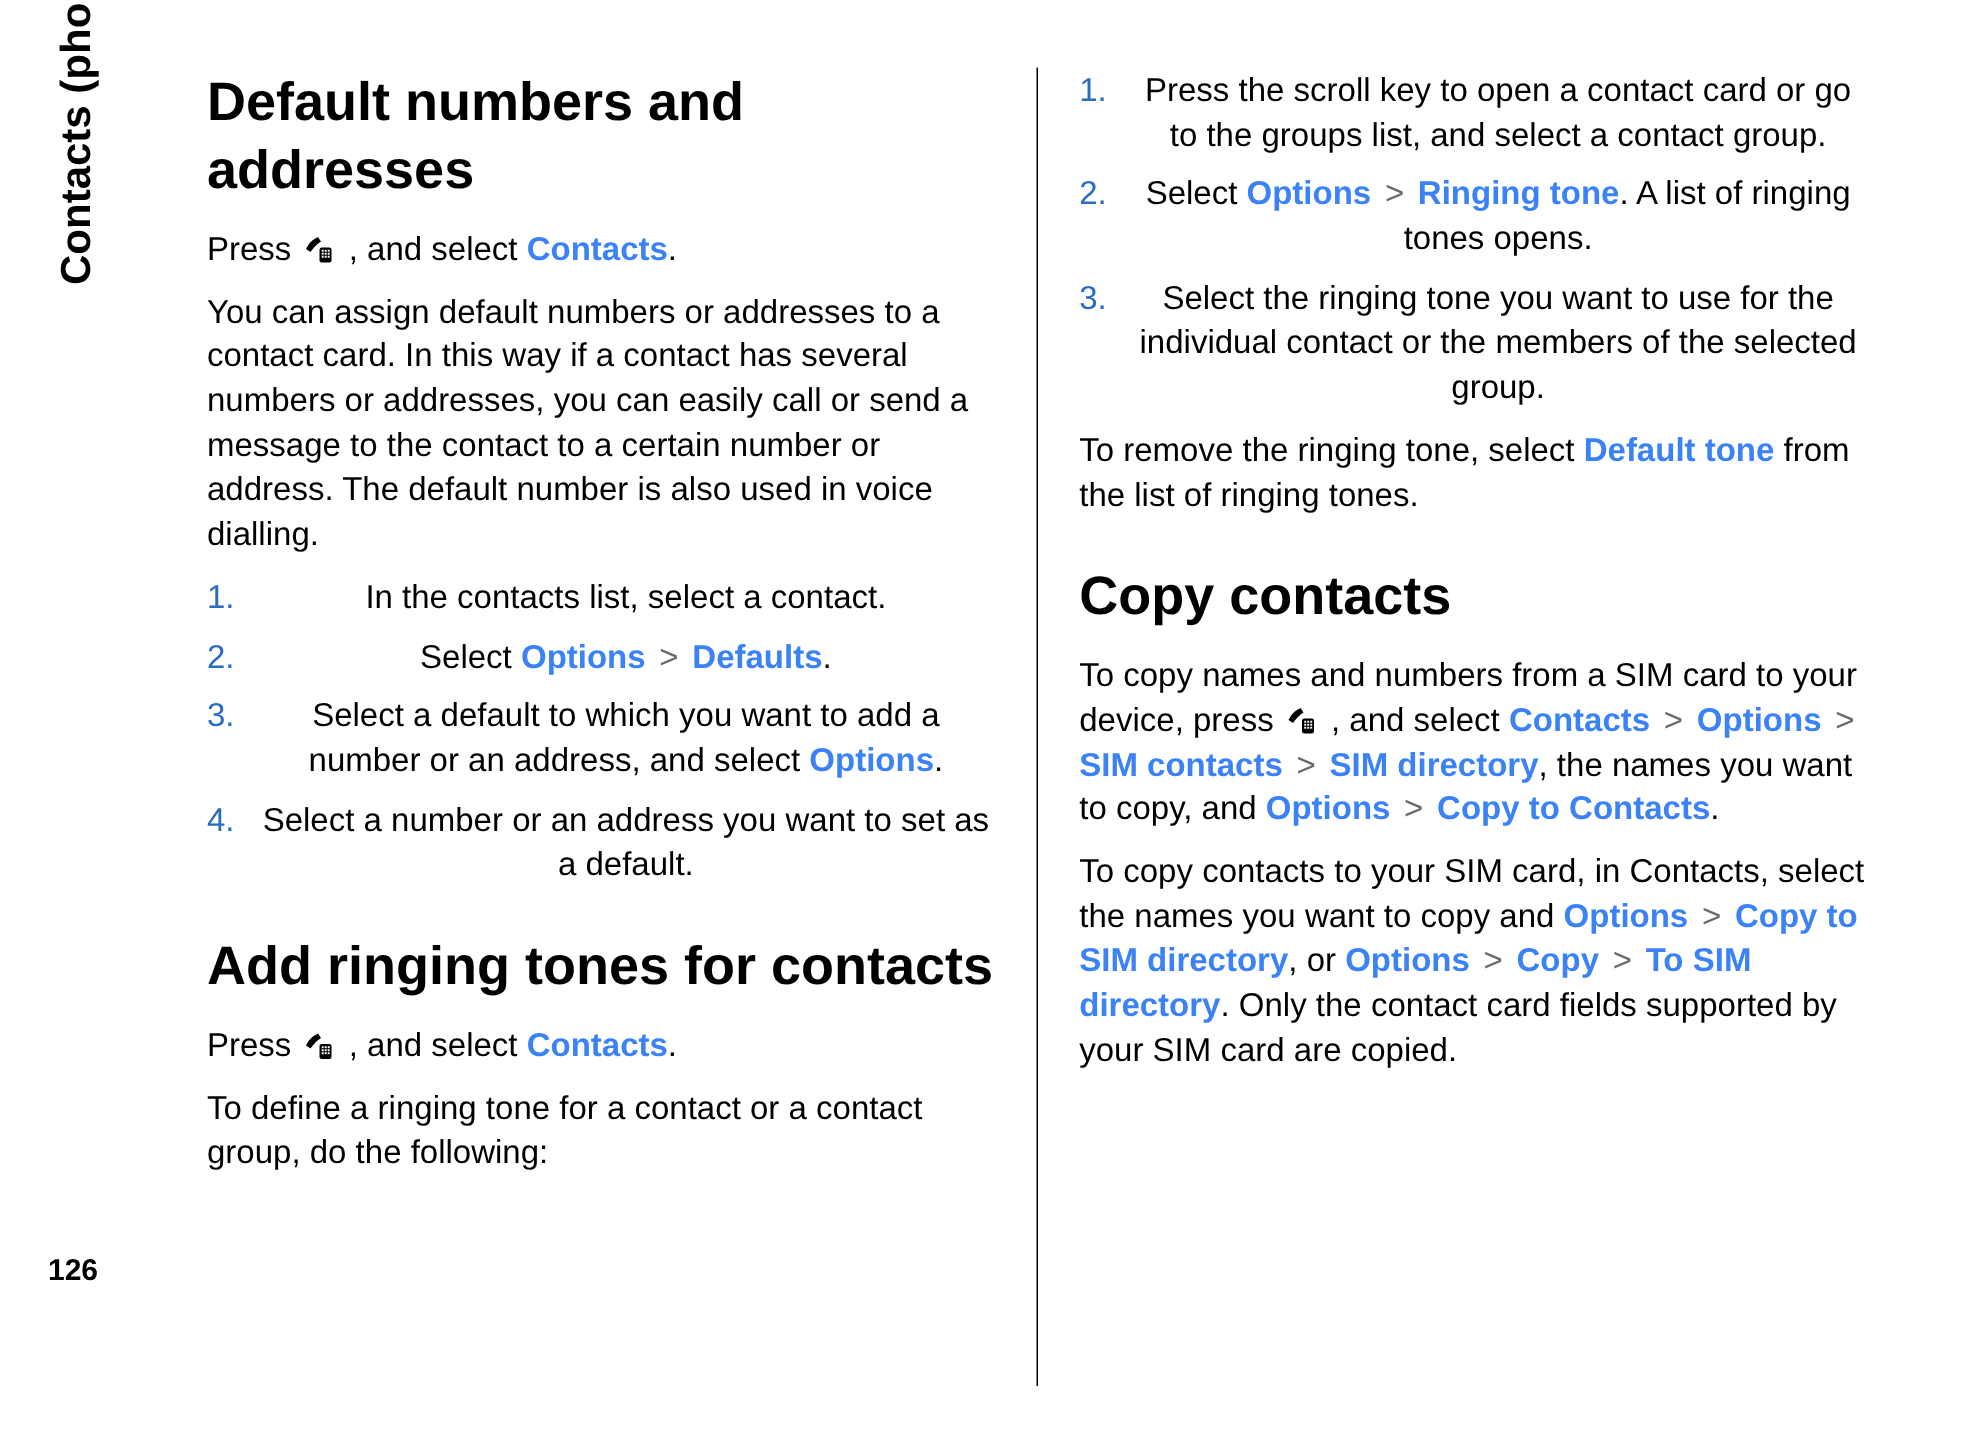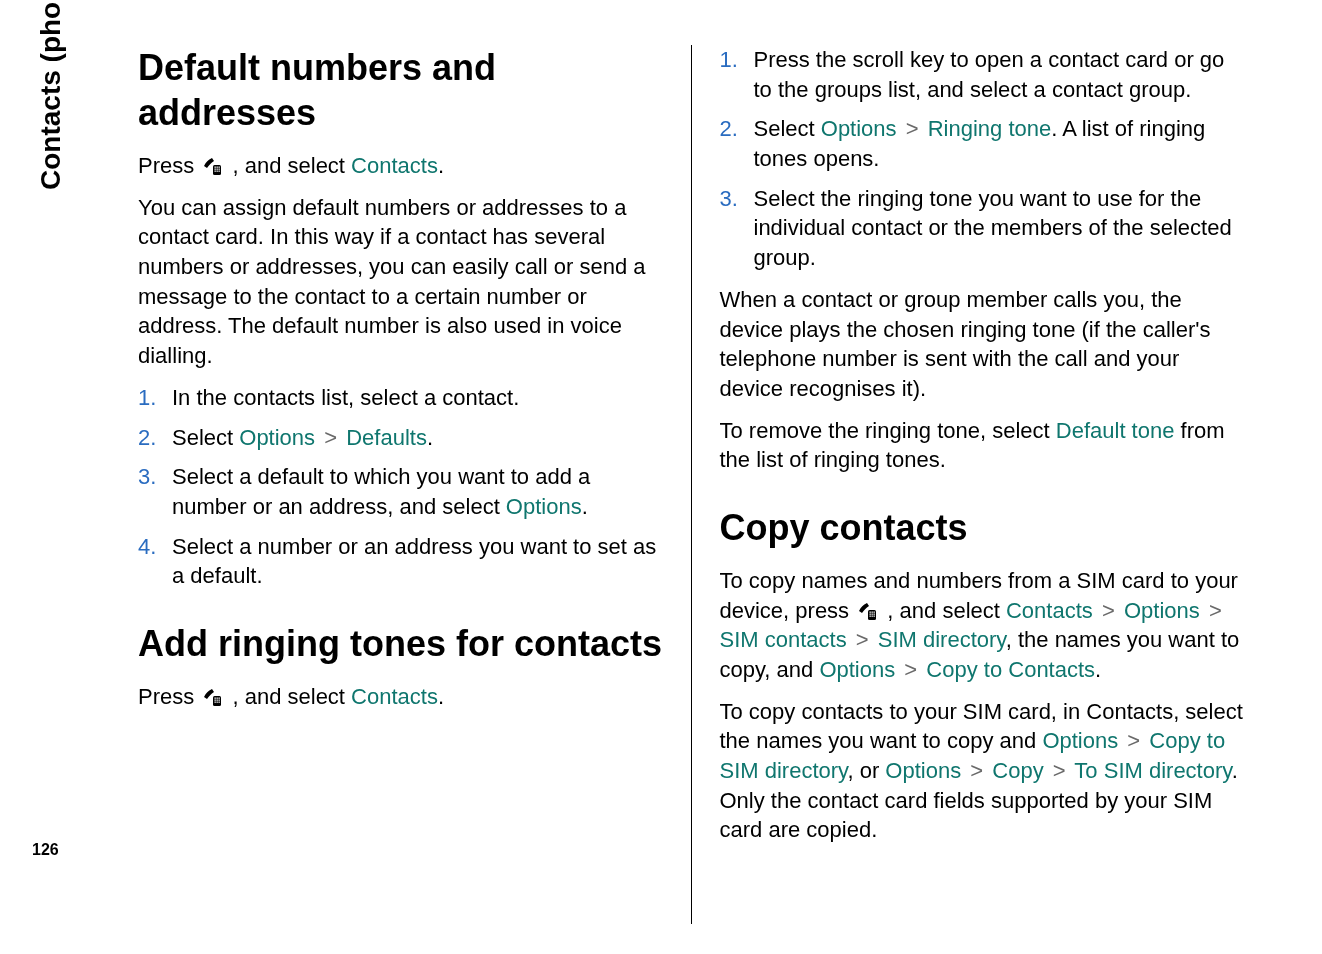--- a/index.html
+++ b/index.html
@@ -29,21 +29,21 @@
     transform: rotate(-90deg);
     transform-origin: left top;
     font-size: 28px;
     font-weight: bold;
     white-space: nowrap;
   }
   .page-number {
     position: absolute;
     bottom: 95px;
     left: 32px;
-    font-size: 16px;
+    font-size: 20px;
     font-weight: bold;
   }
   .content {
     flex: 1;
     display: flex;
     padding: 25px 50px 30px 15px;
     gap: 0;
     margin-top: 20px;
   }
   .col {
@@ -75,24 +75,25 @@
     display: flex;
     align-items: flex-start;
   }
   .num {
     color: #2a6cc0;
     min-width: 34px;
     flex-shrink: 0;
   }
   .li-body {
     flex: 1;
+    text-align: center;
   }
   .bold-ui {
-    color: #0f766e;
-    font-weight: normal;
+    color: #3b82f6;
+    font-weight: bold;
   }
   .gt {
     color: #6a6a6a;
     padding: 0 3px;
   }
   .key-icon {
     display: inline-block;
     vertical-align: middle;
     width: 20px;
     height: 20px;
@@ -177,20 +178,21 @@
               <rect x="15.5" y="9.5" width="1.3" height="1.3" fill="#fff"></rect>
               <rect x="11.5" y="11.5" width="1.3" height="1.3" fill="#fff"></rect>
               <rect x="13.5" y="11.5" width="1.3" height="1.3" fill="#fff"></rect>
               <rect x="15.5" y="11.5" width="1.3" height="1.3" fill="#fff"></rect>
               <rect x="11.5" y="13.5" width="1.3" height="1.3" fill="#fff"></rect>
               <rect x="13.5" y="13.5" width="1.3" height="1.3" fill="#fff"></rect>
               <rect x="15.5" y="13.5" width="1.3" height="1.3" fill="#fff"></rect>
             </svg></span><span> , and select </span><span class="bold-ui">Contacts</span><span>.</span>
       </p>
 
+      <p>To define a ringing tone for a contact or a contact group, do the following:</p>
 
     </div>
 
     <div class="col">
 
       <ol>
         <li>
           <span class="num">1.</span>
           <span class="li-body">Press the scroll key to open a contact card or go to the groups list, and select a contact group.</span>
         </li>
@@ -199,21 +201,20 @@
           <span class="li-body">
             <span>Select </span><span class="bold-ui">Options</span> <span class="gt">&gt;</span> <span class="bold-ui">Ringing tone</span><span>. A list of ringing tones opens.</span>
           </span>
         </li>
         <li>
           <span class="num">3.</span>
           <span class="li-body">Select the ringing tone you want to use for the individual contact or the members of the selected group.</span>
         </li>
       </ol>
 
-      <p>When a contact or group member calls you, the device plays the chosen ringing tone (if the caller's telephone number is sent with the call and your device recognises it).</p>
 
       <p>
         <span>To remove the ringing tone, select </span><span class="bold-ui">Default tone</span><span> from the list of ringing tones.</span>
       </p>
 
       <h1 class="h1-gap-top">Copy contacts</h1>
 
       <p>
         <span>To copy names and numbers from a SIM card to your device, press </span><span class="key-icon"><svg viewBox="0 0 20 20">
               <path d="M9 1 C5 3 3 5 1 9 L4 11 C6 8 8 6 11 4 Z" fill="#000"></path>

